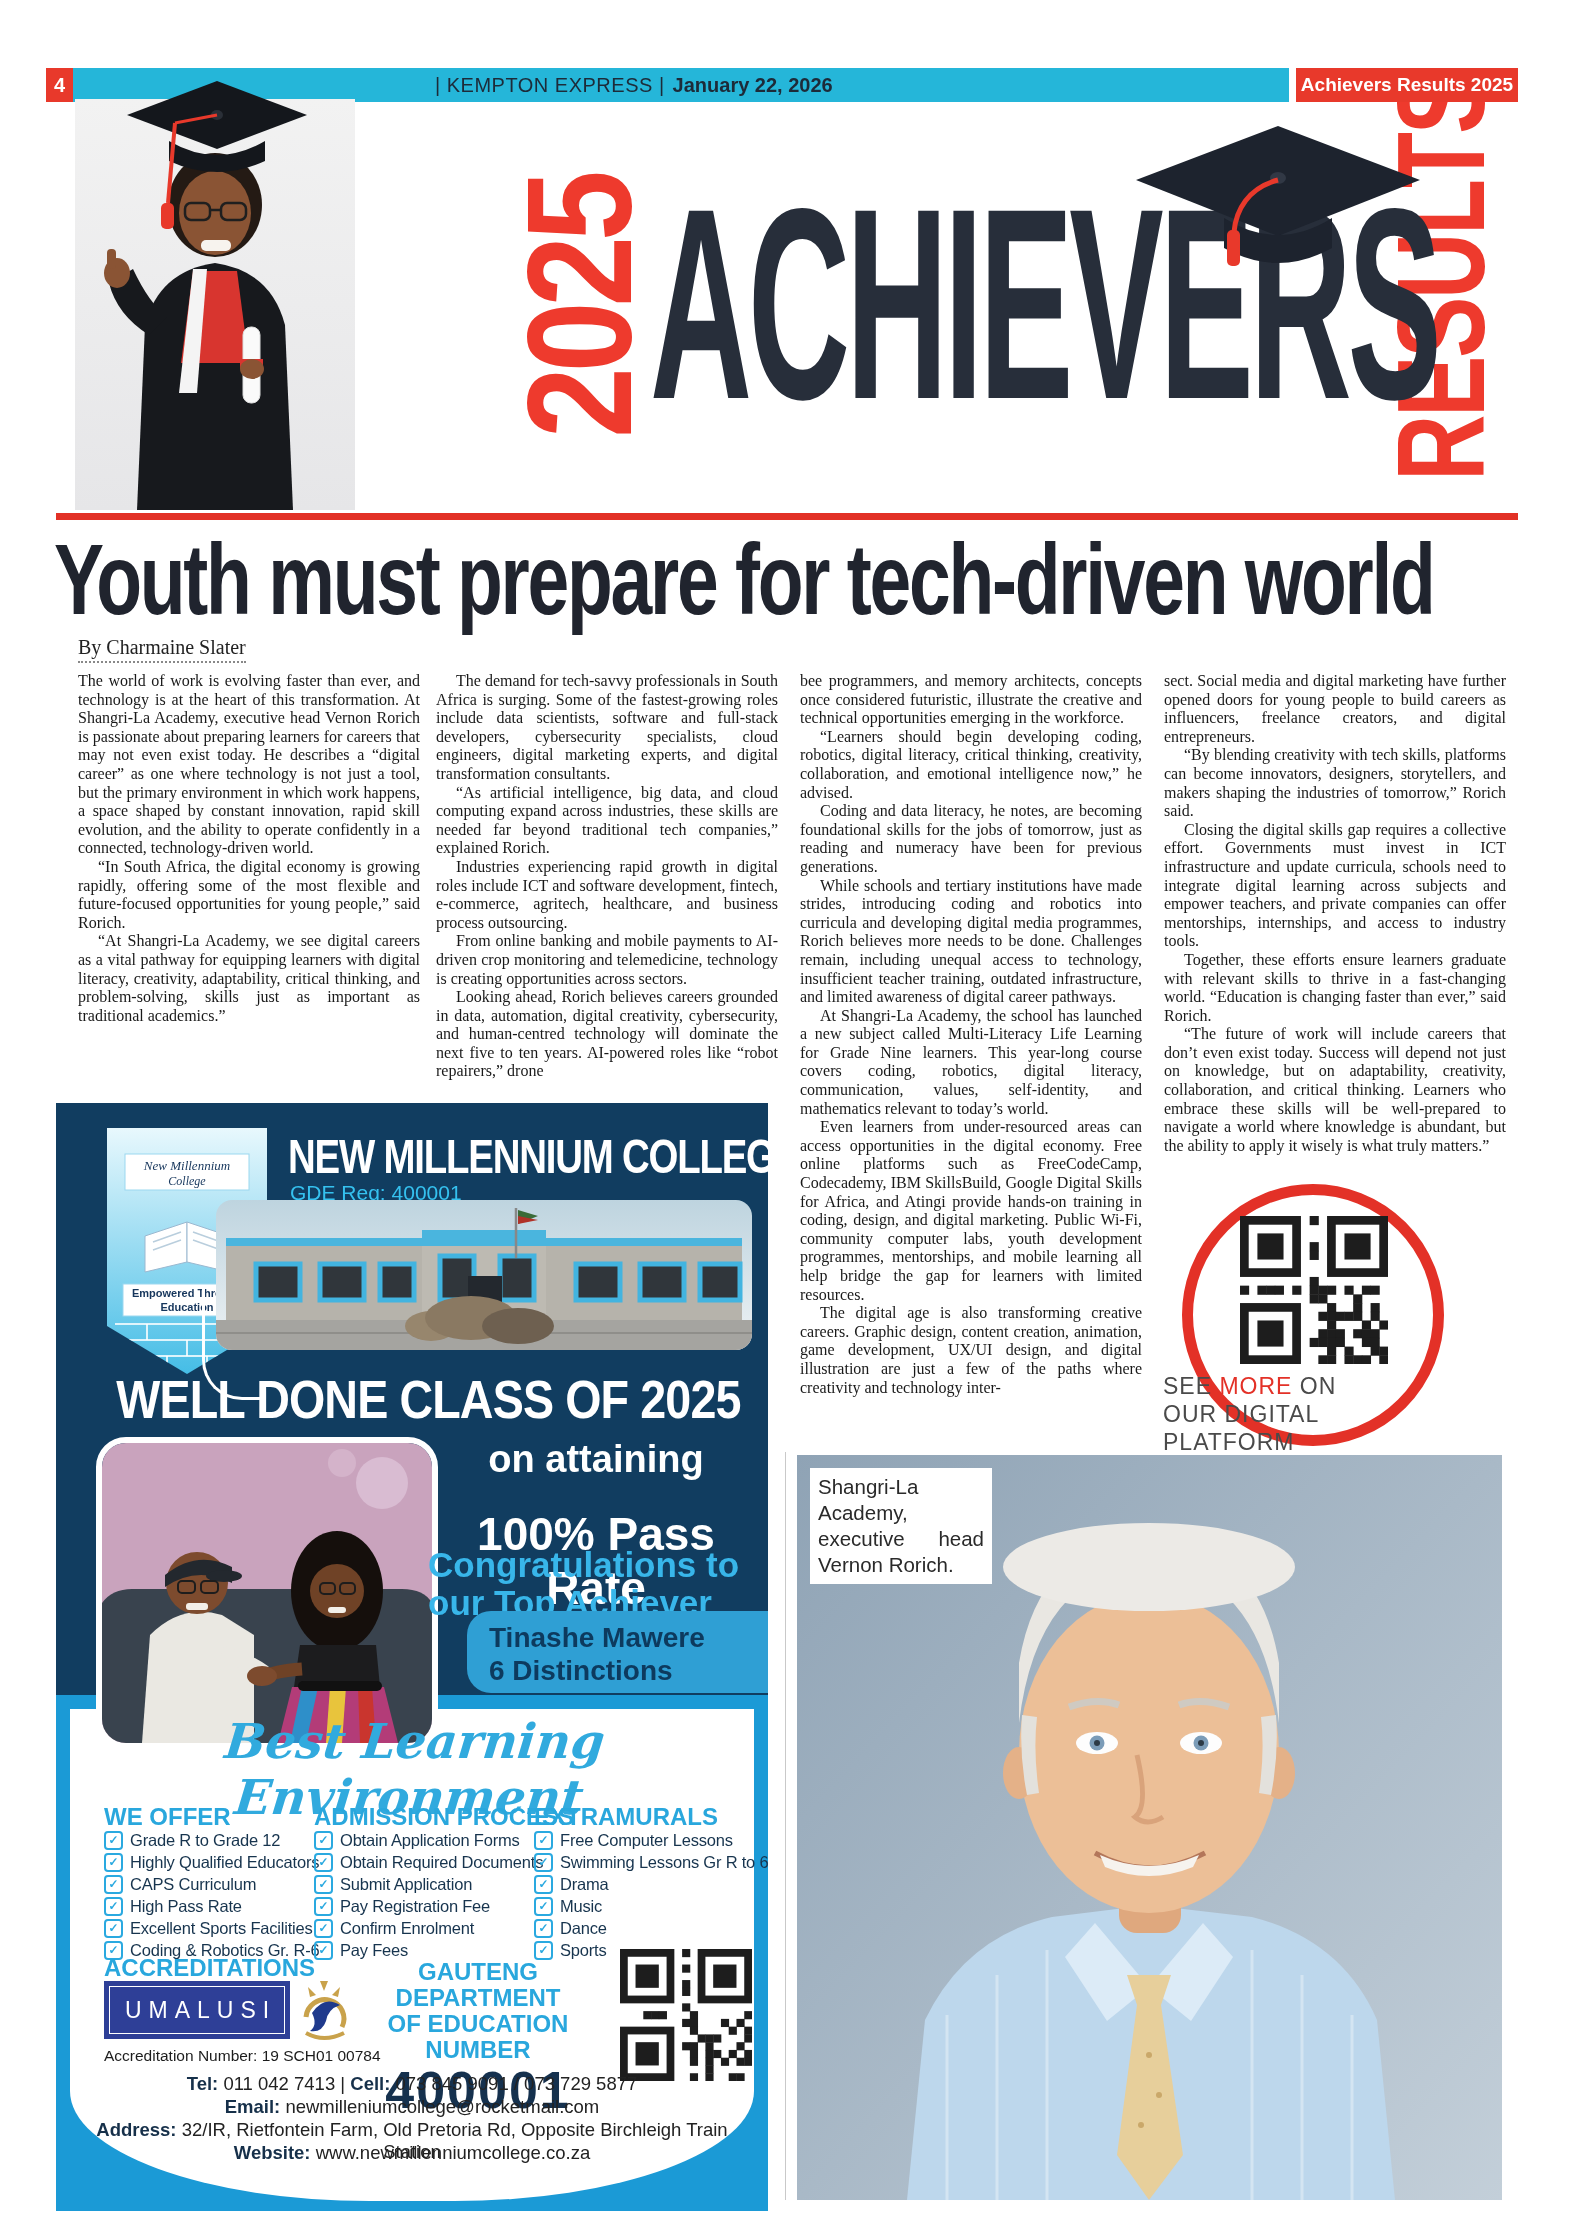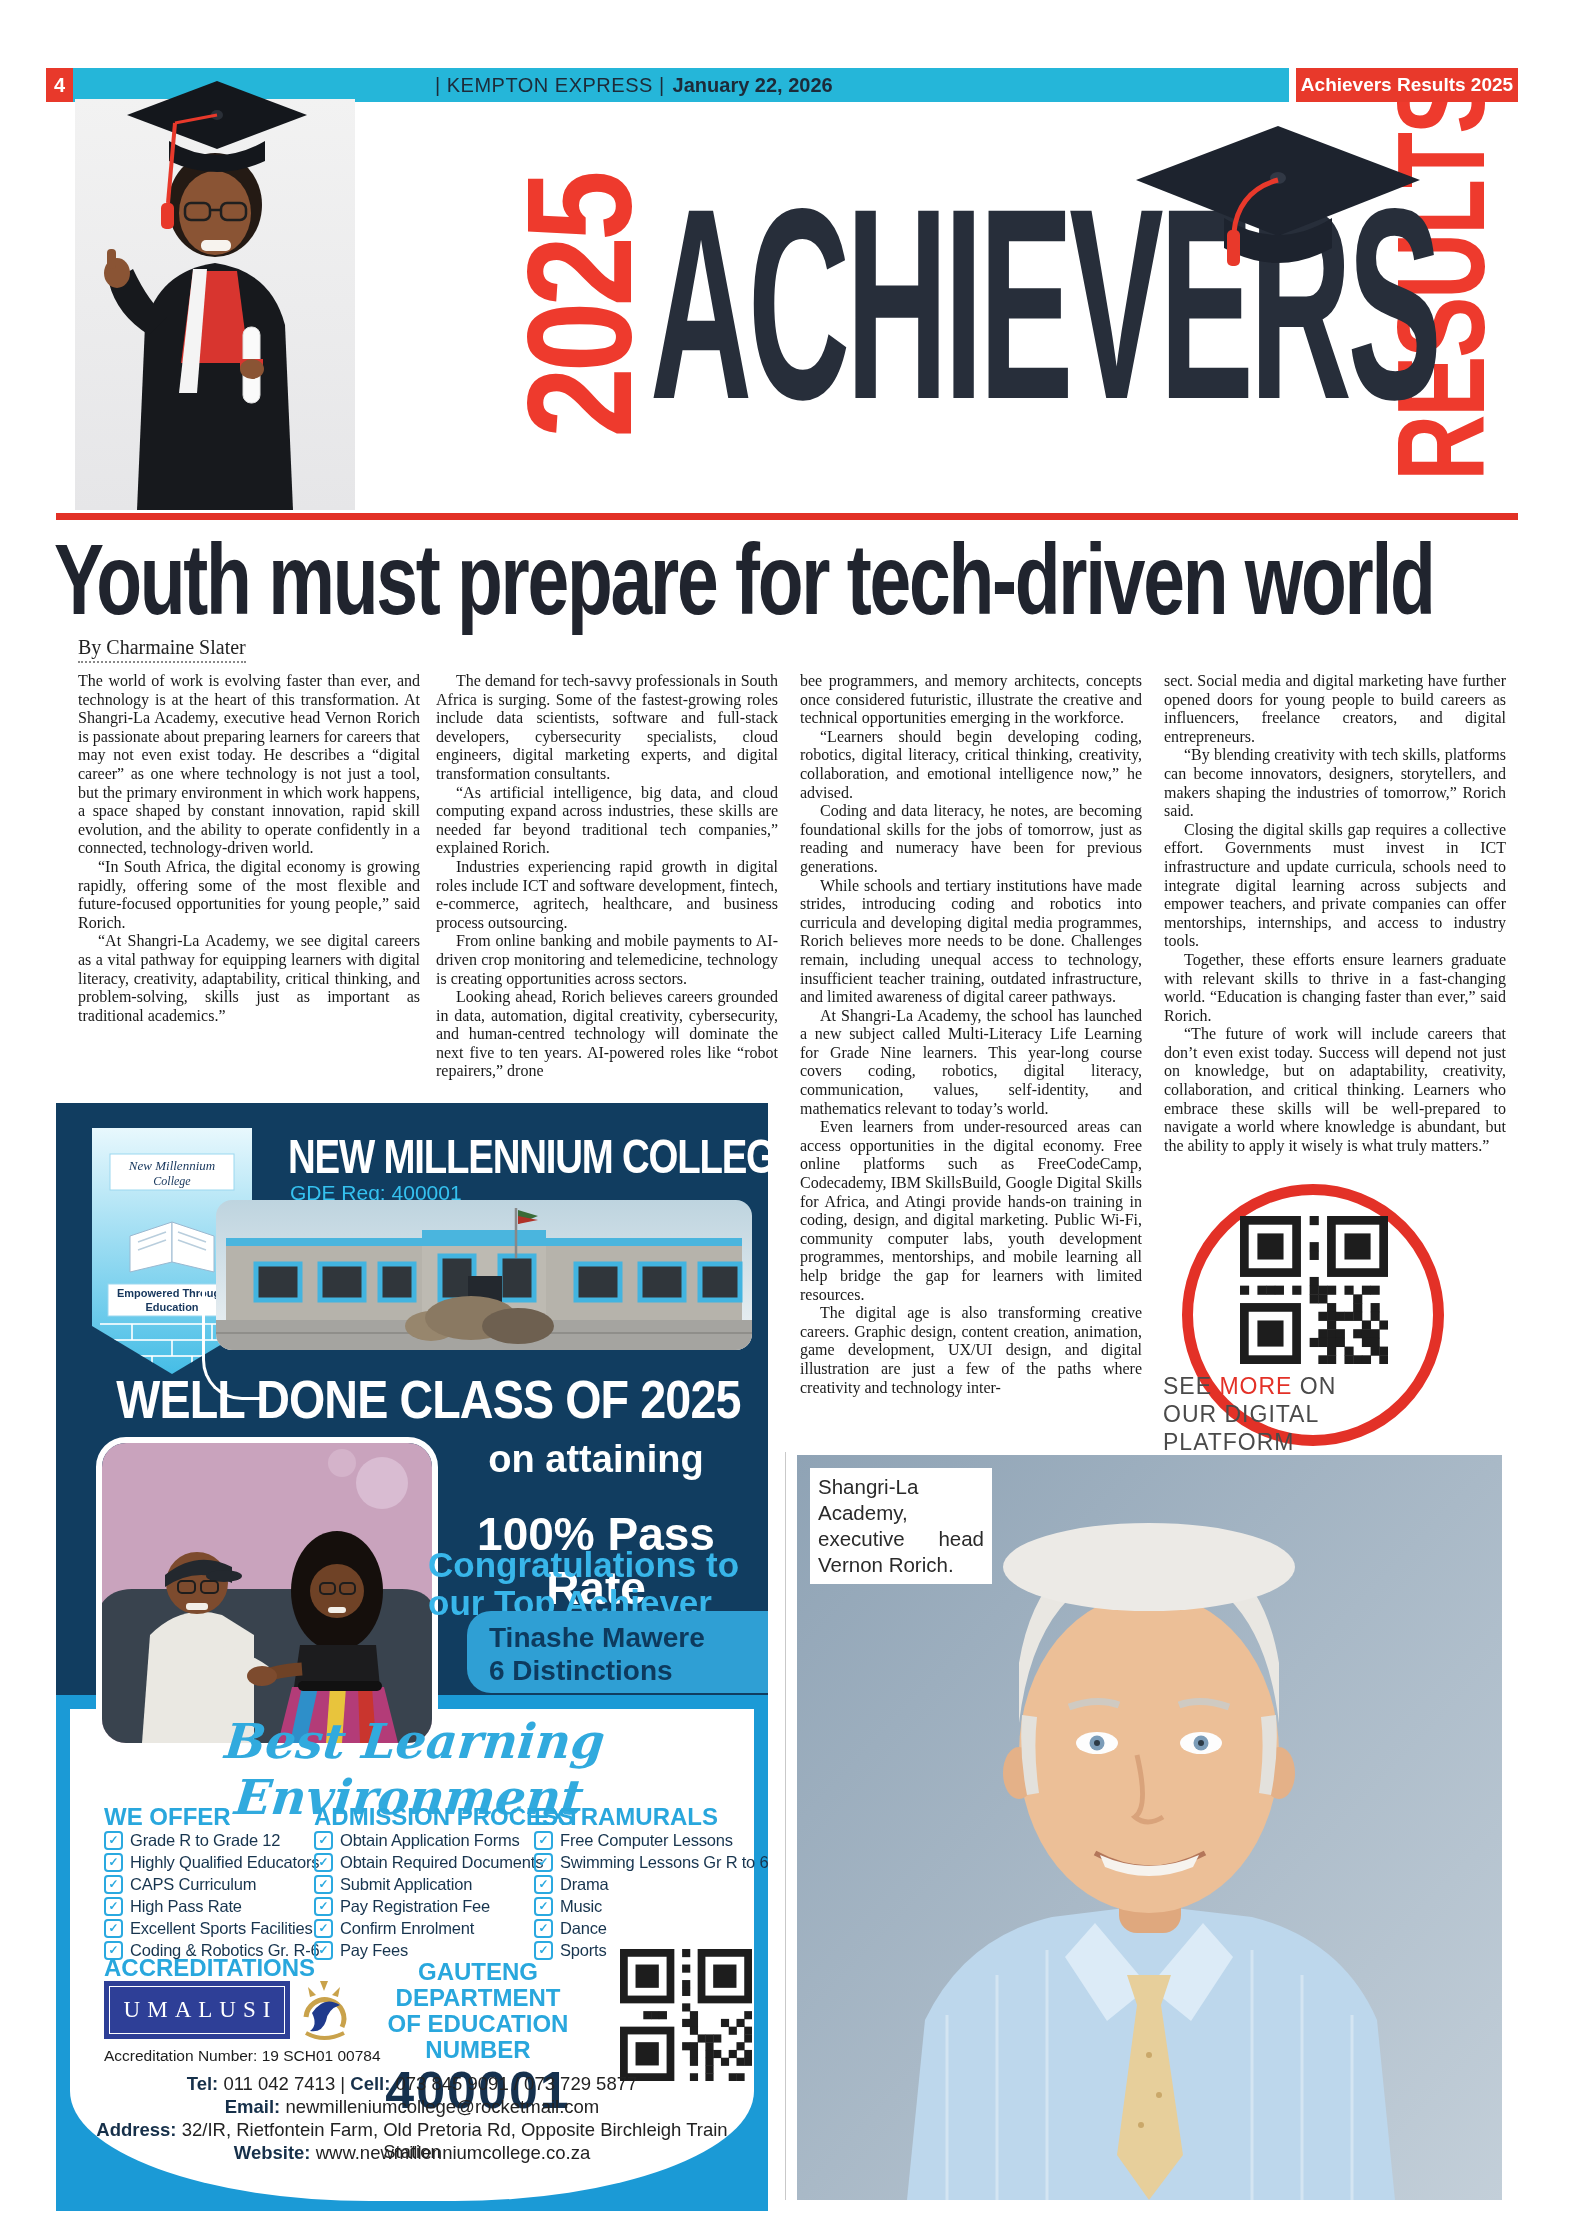--- a/index.html
+++ b/index.html
@@ -55,21 +55,21 @@
   .portrait{left:797px;top:1455px;width:705px;height:745px;}
   .caption{left:810px;top:1468px;width:182px;background:#fff;box-sizing:border-box;padding:6px 8px;
            font-size:20.5px;line-height:26px;color:#2a2a2a;text-align:justify;}
 
   
   .ad{left:56px;top:1103px;width:712px;height:1108px;background:#113d60;overflow:hidden;}
   .ad .a{position:absolute;}
   .adblue{left:0;top:592px;width:712px;height:516px;background:#1b9ad6;}
   .adwhite{left:14px;top:606px;width:684px;height:492px;background:#fff;
            border-radius:0 0 300px 300px / 0 0 110px 110px;}
-  .pennant{left:36px;top:25px;text-align:right;}
+  .pennant{left:51px;top:25px;text-align:right;}
   .college{left:232px;top:26px;color:#fff;font-weight:bold;font-size:48px;letter-spacing:-1.5px;
            white-space:nowrap;transform:scaleX(0.8);transform-origin:left top;}
   .gdereg{left:234px;top:78px;color:#35c1ef;font-size:21px;}
   .bphoto{left:160px;top:97px;width:536px;height:150px;border-radius:16px;overflow:hidden;}
   .bdeco{left:146px;top:186px;width:60px;height:108px;border-left:3px solid #fff;border-bottom:3px solid #fff;
          border-bottom-left-radius:40px;}
   .welldone{left:20px;top:266px;width:672px;text-align:center;color:#fff;font-weight:bold;font-size:53px;
             letter-spacing:-1px;white-space:nowrap;transform:scaleX(0.88);transform-origin:center top;}
   .sphoto{left:40px;top:334px;width:330px;height:300px;border:6px solid #fff;border-radius:30px;overflow:hidden;}
   .attain1{left:368px;top:335px;width:344px;text-align:center;color:#fff;font-weight:bold;font-size:38px;}
@@ -79,21 +79,21 @@
           box-sizing:border-box;padding:10px 0 0 22px;color:#0d3a5e;font-weight:bold;font-size:28px;line-height:33px;margin-left:43px;}
   .tagline{left:14px;top:610px;width:684px;text-align:center;color:#31aade;font-weight:bold;font-size:48px;
            font-family:"DejaVu Serif",serif;font-style:italic;transform:skewX(-6deg);}
   .lhead{color:#29a7dd;font-weight:bold;font-size:24px;}
   .litem{display:flex;align-items:center;gap:7px;color:#17344e;font-size:16.5px;letter-spacing:-0.2px;white-space:nowrap;}
   .check{width:15px;height:15px;border:2px solid #2aa9e0;border-radius:4px;color:#2aa9e0;font-size:12px;
          line-height:15px;text-align:center;flex:0 0 auto;font-weight:bold;}
   .accred{left:48px;top:851px;}
   .umalusi{left:48px;top:878px;width:186px;height:58px;background:#2e3f97;}
   .umalusi .inner{position:absolute;inset:5px;border:1.5px solid #fff;display:flex;align-items:center;
-                  justify-content:center;color:#fff;font-family:Liberation Serif, serif;font-size:23px;
+                  justify-content:center;color:#fff;font-family:Liberation Sans, sans-serif;font-size:23px;
                   letter-spacing:7px;padding-left:7px;}
   .bird{left:242px;top:876px;}
   .accnum{left:48px;top:944px;color:#1c1c1c;font-size:15.5px;}
   .gdeblock{left:292px;top:856px;width:260px;text-align:center;}
   .gdeblock .l{color:#29a7dd;font-weight:bold;font-size:24px;line-height:26px;}
   .gdeblock .n{color:#15314e;font-weight:bold;font-size:52px;letter-spacing:2px;line-height:54px;}
   #qrad{left:564px;top:846px;width:132px;height:132px;}
   .cline{left:14px;width:684px;text-align:center;color:#222;font-size:18.5px;}
   .cline b{color:#16304a;}
   #cl1{top:970px;} #cl2{top:993px;} #cl3{top:1016px;} #cl4{top:1039px;}

